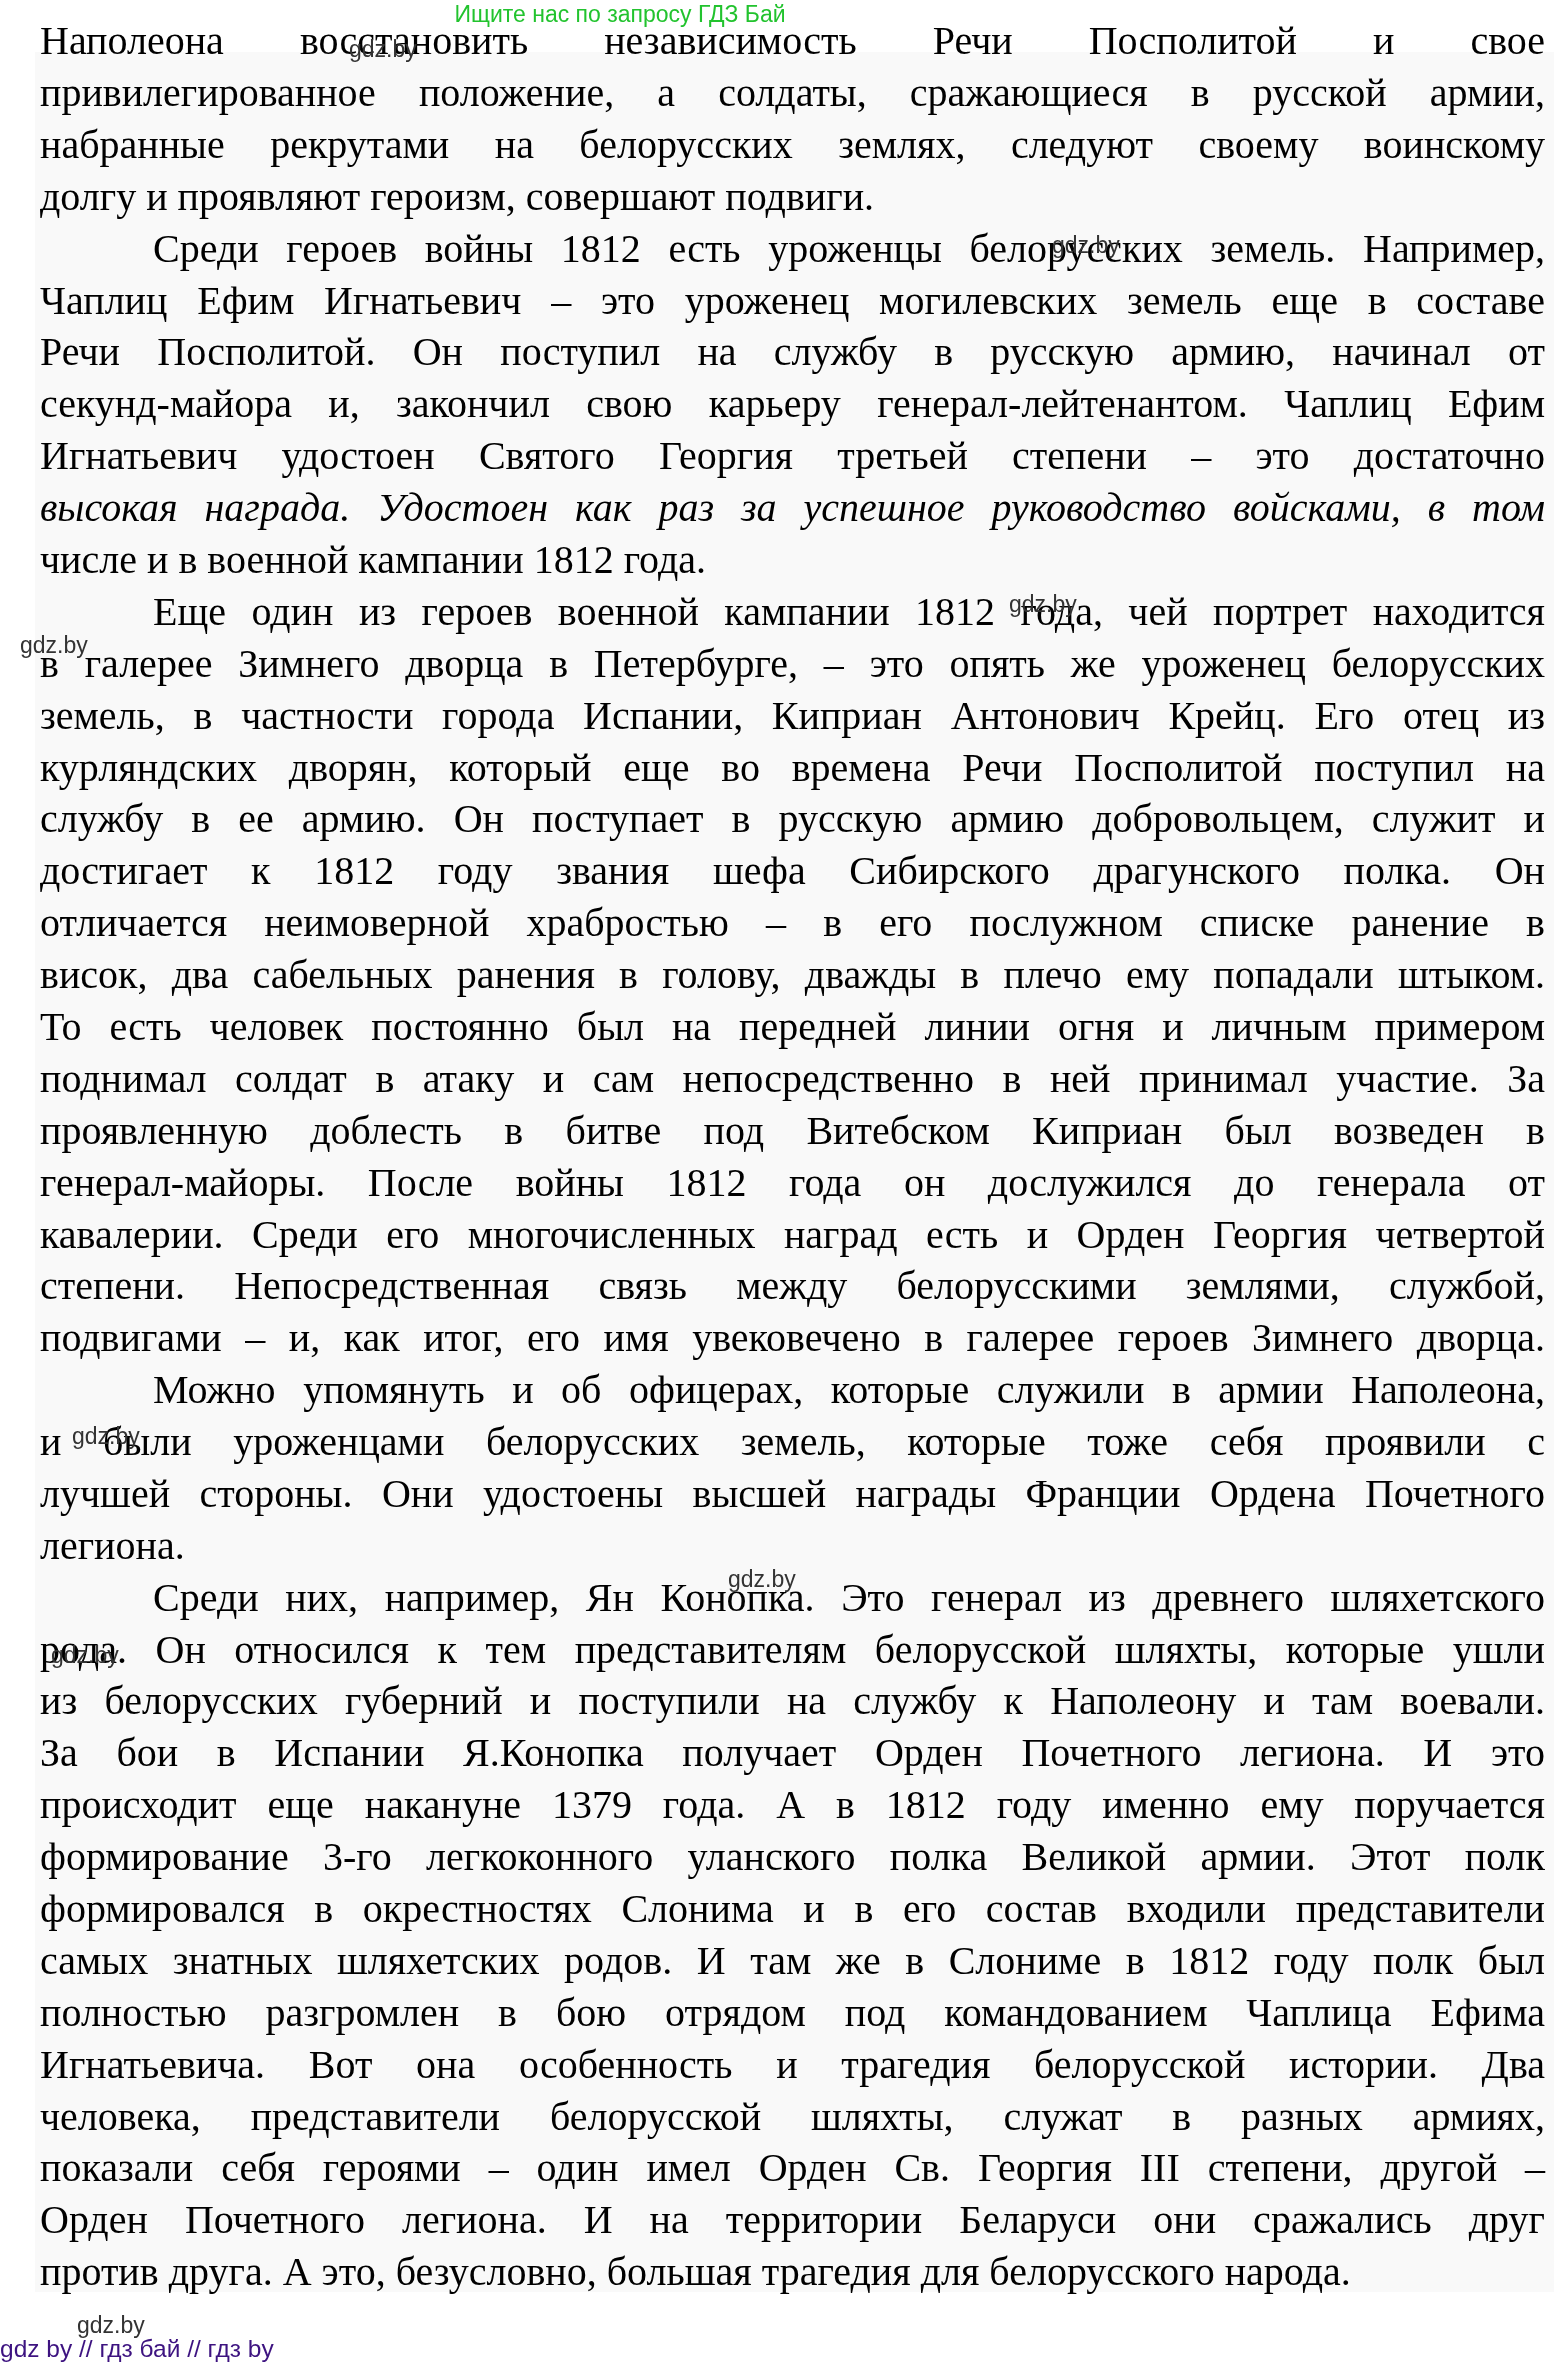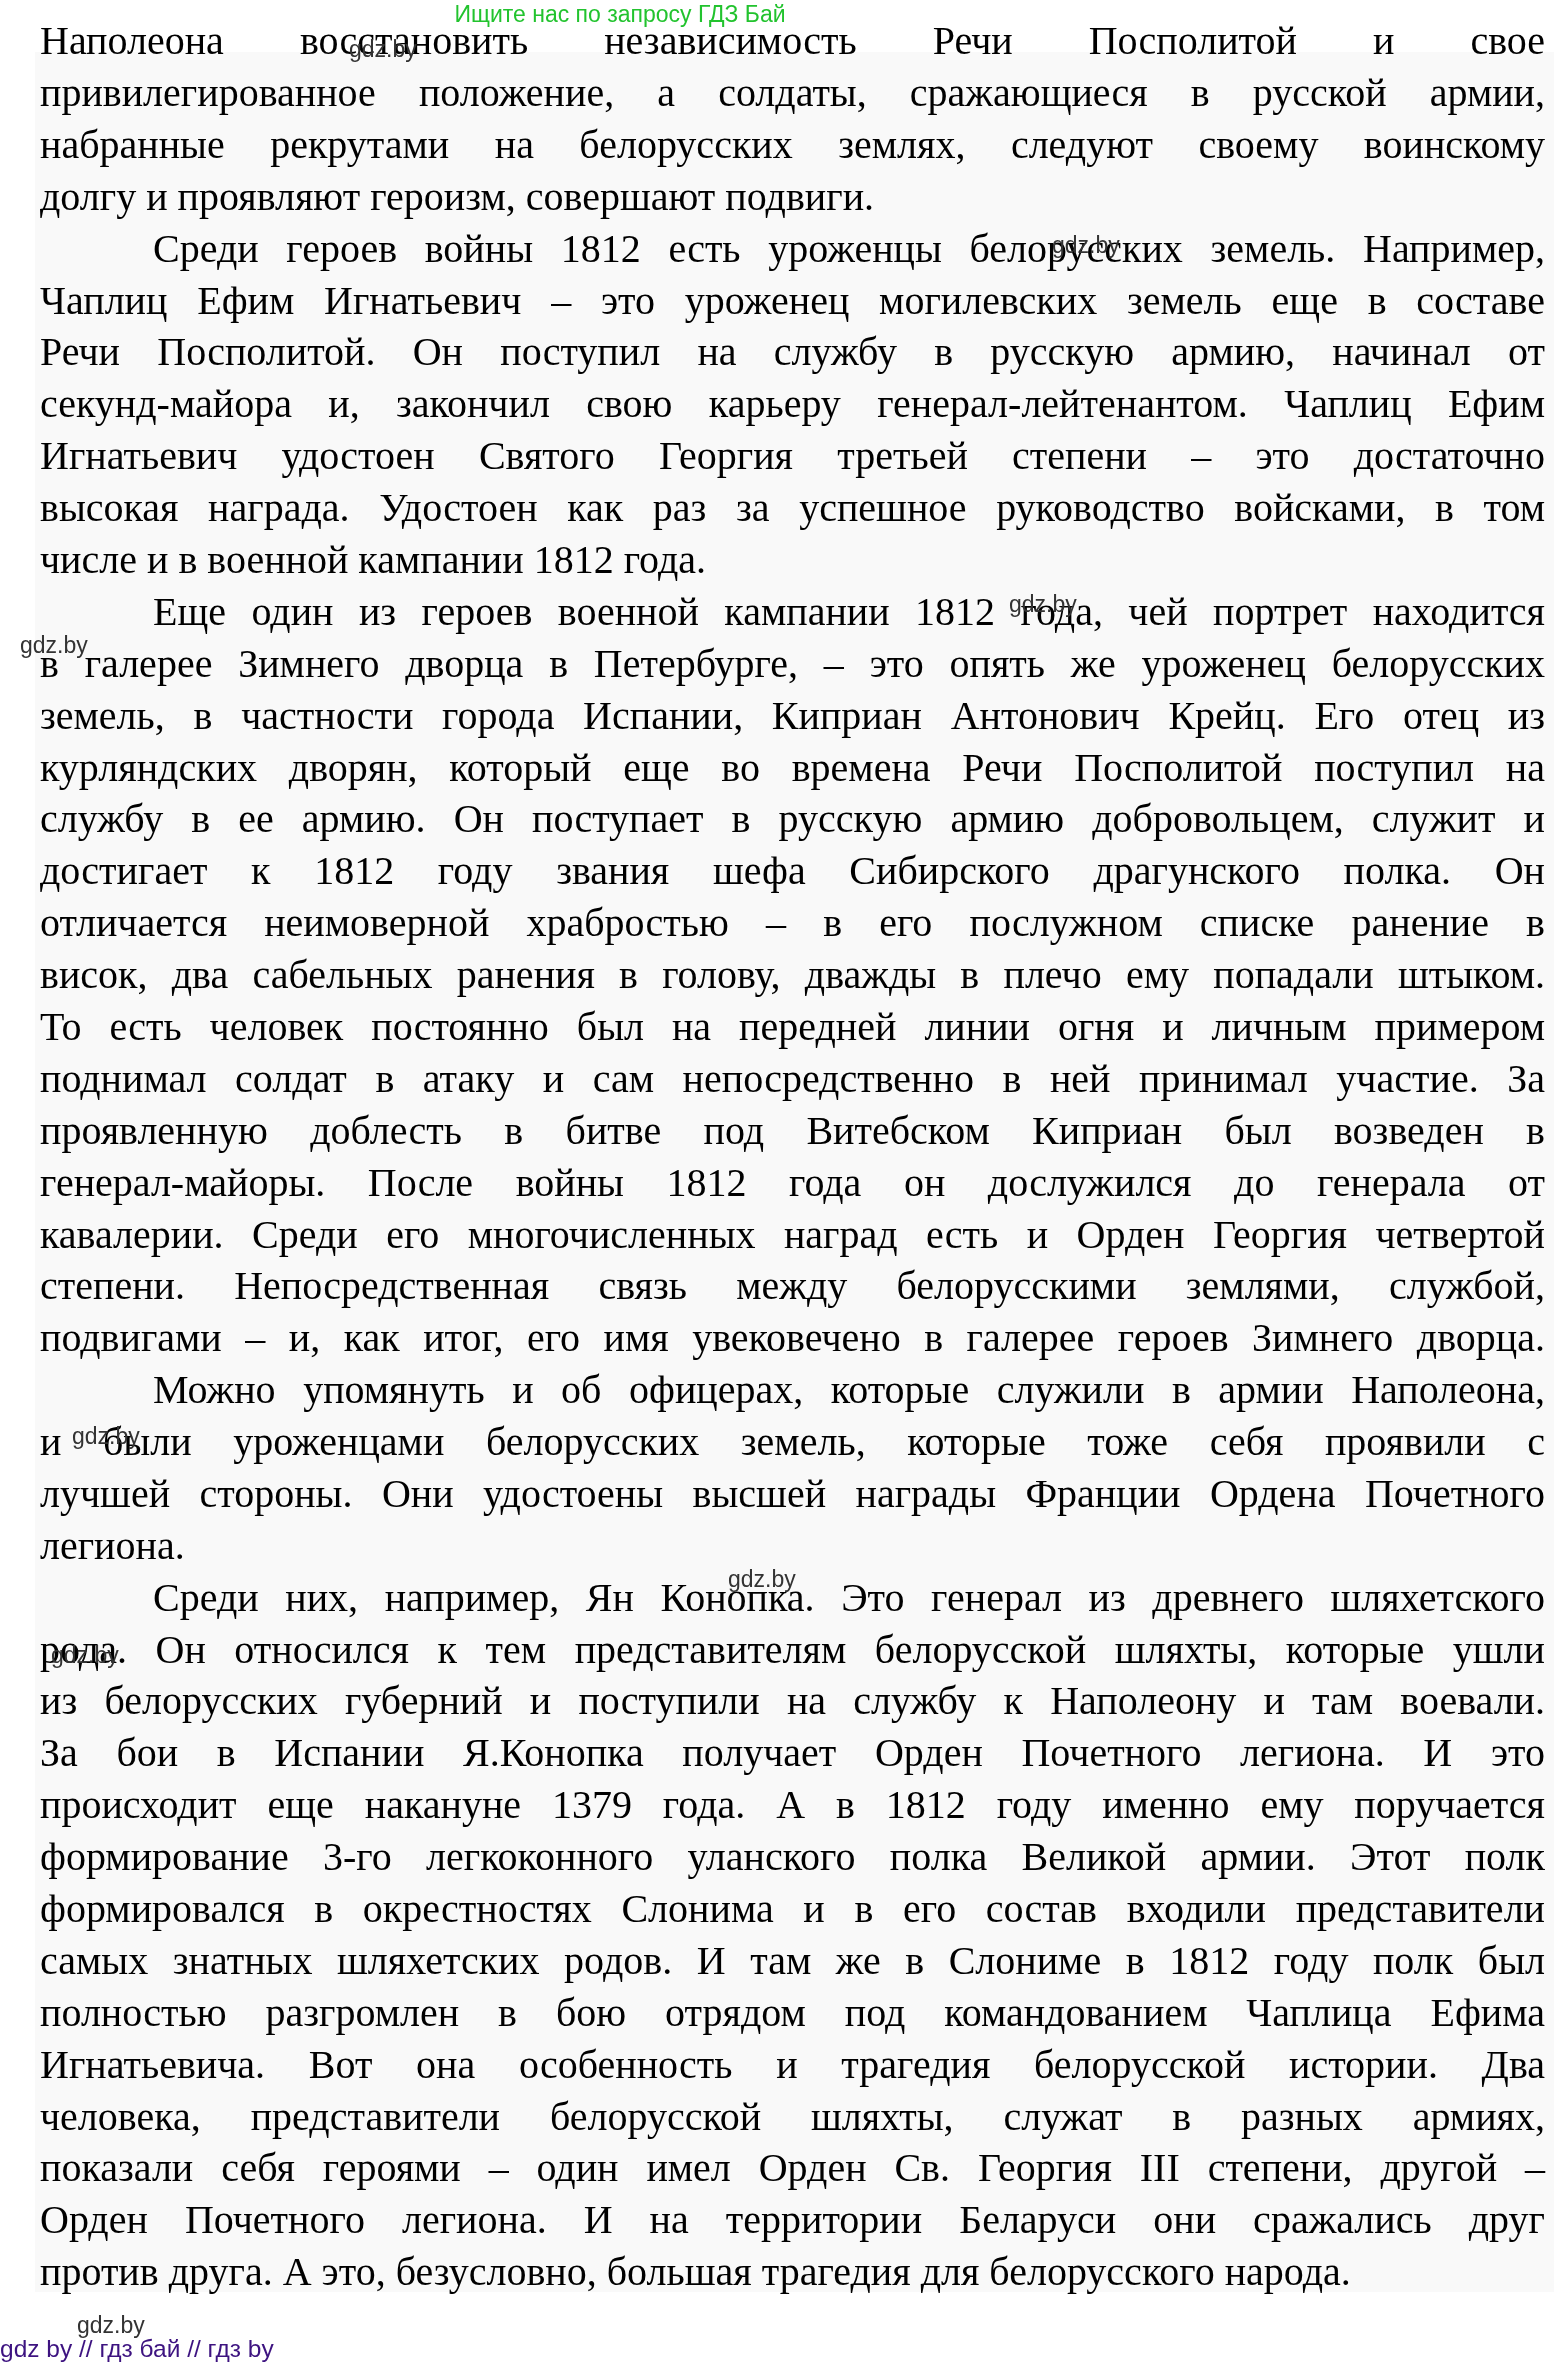--- a/index.html
+++ b/index.html
@@ -49,21 +49,21 @@
 <div class="line justify" style="top: 16px;">Наполеона восстановить независимость Речи Посполитой и свое</div>
 <div class="line justify" style="top: 68px;">привилегированное положение, а солдаты, сражающиеся в русской армии,</div>
 <div class="line justify" style="top: 120px;">набранные рекрутами на белорусских землях, следуют своему воинскому</div>
 <div class="line" style="top: 172px;">долгу и проявляют героизм, совершают подвиги.</div>
 
 <div class="line justify indent" style="top: 224px;">Среди героев войны 1812 есть уроженцы белорусских земель. Например,</div>
 <div class="line justify" style="top: 276px;">Чаплиц Ефим Игнатьевич – это уроженец могилевских земель еще в составе</div>
 <div class="line justify" style="top: 327px;">Речи Посполитой. Он поступил на службу в русскую армию, начинал от</div>
 <div class="line justify" style="top: 379px;">секунд-майора и, закончил свою карьеру генерал-лейтенантом. Чаплиц Ефим</div>
 <div class="line justify" style="top: 431px;">Игнатьевич удостоен Святого Георгия третьей степени – это достаточно</div>
-<div class="line justify" style="top: 483px;">высокая награда. Удостоен как раз за успешное руководство войсками, в том</div>
+<div class="line justify" style="top: 483px; font-style: italic;">высокая награда. Удостоен как раз за успешное руководство войсками, в том</div>
 <div class="line" style="top: 535px;">числе и в военной кампании 1812 года.</div>
 
 <div class="line justify indent" style="top: 587px;">Еще один из героев военной кампании 1812 года, чей портрет находится</div>
 <div class="line justify" style="top: 639px;">в галерее Зимнего дворца в Петербурге, – это опять же уроженец белорусских</div>
 <div class="line justify" style="top: 691px;">земель, в частности города Испании, Киприан Антонович Крейц. Его отец из</div>
 <div class="line justify" style="top: 743px;">курляндских дворян, который еще во времена Речи Посполитой поступил на</div>
 <div class="line justify" style="top: 794px;">службу в ее армию. Он поступает в русскую армию добровольцем, служит и</div>
 <div class="line justify" style="top: 846px;">достигает к 1812 году звания шефа Сибирского драгунского полка. Он</div>
 <div class="line justify" style="top: 898px;">отличается неимоверной храбростью – в его послужном списке ранение в</div>
 <div class="line justify" style="top: 950px;">висок, два сабельных ранения в голову, дважды в плечо ему попадали штыком.</div>

